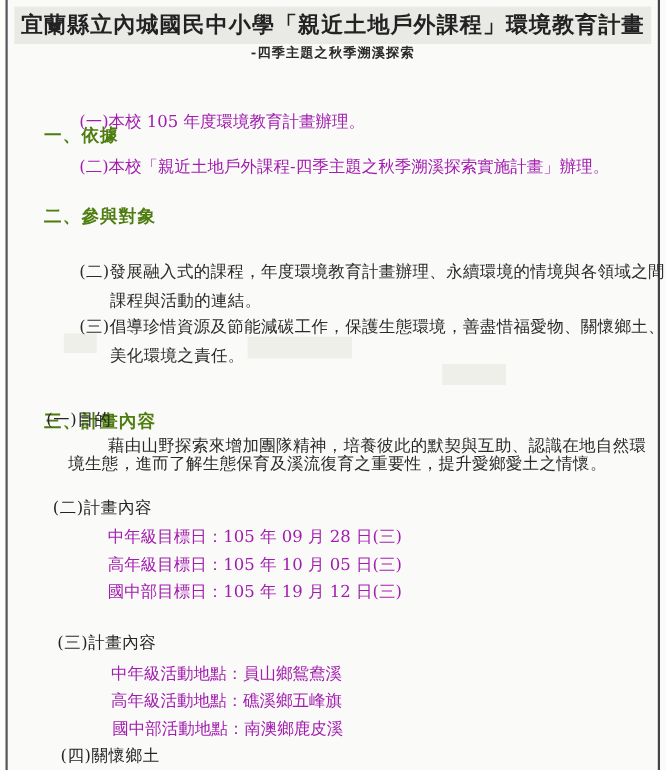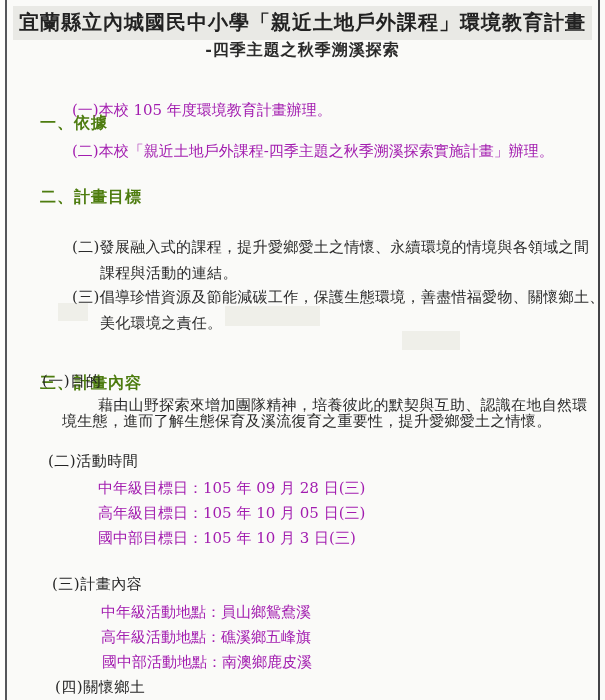--- a/index.html
+++ b/index.html
@@ -25,21 +25,21 @@
 
   .line{position:absolute;white-space:pre;line-height:20px;}
   
   .title-row{position:absolute;top:6px;left:0;width:605px;text-align:center;}
   .title-band{
     display:inline-block;background:#e9e9e5;
     font-size:20px;font-weight:bold;letter-spacing:1px;
     padding:3px 6px 4px 6px;color:#222;
   }
   .subtitle{position:absolute;top:40px;left:0;width:605px;text-align:center;
-    font-size:16px;font-weight:bold;letter-spacing:1px;color:#2a2a2a;}
+    font-size:12px;font-weight:bold;letter-spacing:1px;color:#2a2a2a;}
 
   .h1{font-size:16px;font-weight:bold;letter-spacing:1px;color:#4d7c0f;margin-top:35px;}
   .h2{font-size:15px;font-weight:normal;letter-spacing:0.5px;color:#242424;}
   .body-line{font-size:15px;color:#a21caf;}
   .item{font-size:15px;line-height:26px;padding-left:28px;text-indent:-28px;letter-spacing:0.3px;}
   .para{font-size:15px;line-height:16px;text-indent:36px;letter-spacing:0.3px;}
 
   .s1h{top:78px;left:40px;}
   .s1i1{top:100px;left:72px;}
   .s1i2{top:126px;left:72px;margin-top:15px;}
@@ -75,36 +75,36 @@
 
   <div class="title-row">
     <span class="title-band">宜蘭縣立內城國民中小學「親近土地戶外課程」環境教育計畫</span>
   </div>
   <div class="subtitle">-四季主題之秋季溯溪探索</div>
 
   <div class="line h1 s1h">一、依據</div>
   <div class="line body-line s1i1">(一)本校 105 年度環境教育計畫辦理。</div>
   <div class="line body-line s1i2">(二)本校「親近土地戶外課程-四季主題之秋季溯溪探索實施計畫」辦理。</div>
 
-  <div class="line h1 s2h">二、計畫目標</div>
-  <div class="line item s2i2">(二)發展融入式的課程，提升愛鄉愛土之情懷、永續環境的情境與各領域之間
+  <div class="line h1 s2h">二、參與對象</div>
+  <div class="line item s2i2">(二)發展融入式的課程，年度環境教育計畫辦理、永續環境的情境與各領域之間
 課程與活動的連結。</div>
   <div class="line item s2i3">(三)倡導珍惜資源及節能減碳工作，保護生態環境，善盡惜福愛物、關懷鄉土、
 美化環境之責任。</div>
 
   <div class="line h1 s3h">三、計畫內容</div>
 
   <div class="line h2 s3s1h">(一)目的</div>
   <div class="line para s3s1p">藉由山野探索來增加團隊精神，培養彼此的默契與互助、認識在地自然環
 境生態，進而了解生態保育及溪流復育之重要性，提升愛鄉愛土之情懷。</div>
 
-  <div class="line h2 s3s2h">(二)活動時間</div>
+  <div class="line h2 s3s2h">(二)計畫內容</div>
   <div class="line body-line d1">中年級目標日：105 年 09 月 28 日(三)</div>
   <div class="line body-line d2">高年級目標日：105 年 10 月 05 日(三)</div>
-  <div class="line body-line d3">國中部目標日：105 年 10 月 3 日(三)</div>
+  <div class="line body-line d3">國中部目標日：105 年 19 月 12 日(三)</div>
 
   <div class="line h2 s3s3h">(三)計畫內容</div>
   <div class="line body-line loc1">中年級活動地點：員山鄉鴛鴦溪</div>
   <div class="line body-line loc2">高年級活動地點：礁溪鄉五峰旗</div>
   <div class="line body-line loc3">國中部活動地點：南澳鄉鹿皮溪</div>
 
   <div class="line h2 s3s4h">(四)關懷鄉土</div>
 
 </div>
 

